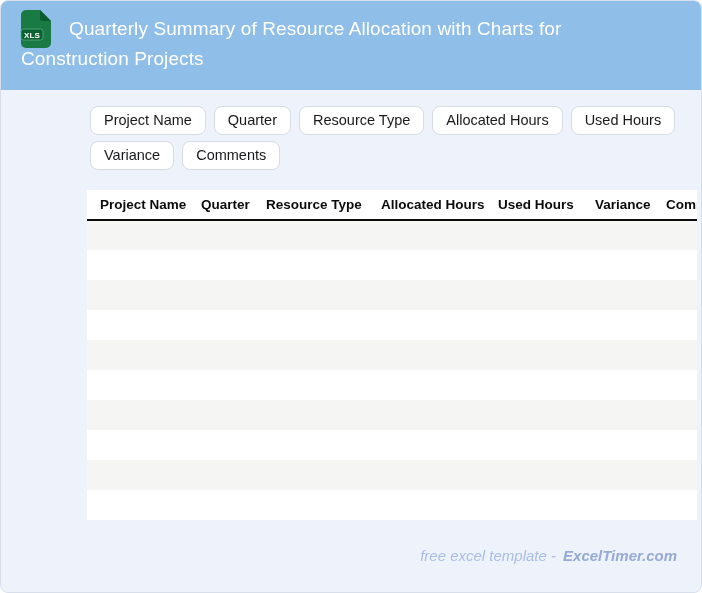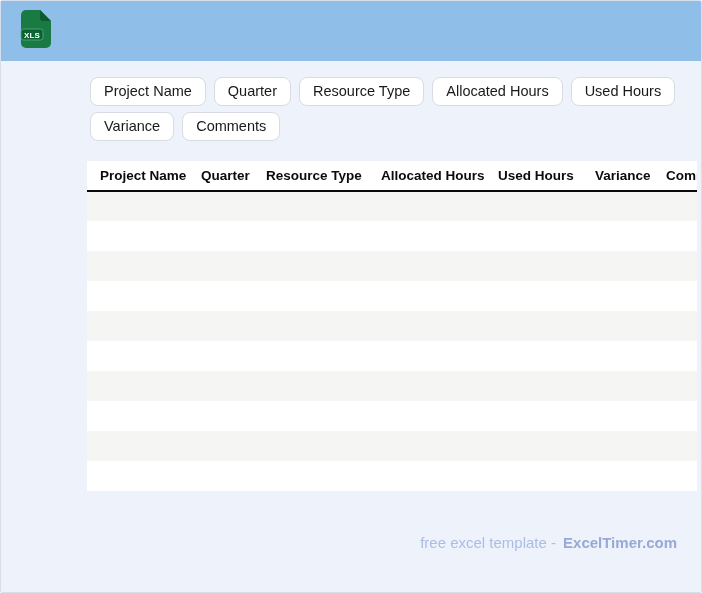--- a/index.html
+++ b/index.html
@@ -13,21 +13,21 @@
     --footer-brand: #97A9D4;
   }
   * { box-sizing: border-box; }
   html, body { margin: 0; padding: 0; background: #fff; }
   body { font-family: "Liberation Sans", sans-serif; }
 
   .page {
     width: 702px;
     height: 593px;
     border: 1px solid #D9DFEA;
-    border-radius: 2px;
+    border-radius: 8px;
     background: var(--page-bg);
     overflow: hidden;
   }
 
   
   .header {
     background: var(--header-bg);
     padding: 13px 20px 17px 20px;
   }
   .title {
@@ -103,24 +103,25 @@
     white-space: nowrap;
     overflow: hidden;
     border-bottom: 2px solid var(--header-rule);
   }
   table.data-table tbody td { height: 30px; padding: 0; }
   table.data-table tbody tr:nth-child(odd)  { background: var(--row-stripe); }
   table.data-table tbody tr:nth-child(even) { background: #FFFFFF; }
 
   
   .footer {
-    margin-top: 42px;
+    margin-top: 26px;
     text-align: right;
     font-size: 15px;
     line-height: 20px;
+    font-style: italic;
   }
   .footer .label { color: var(--footer-label); }
   .footer .brand {
     color: var(--footer-brand);
     font-weight: 700;
     margin-left: 7px;
     text-decoration: none;
     cursor: pointer;
   }
 </style>
@@ -131,21 +132,21 @@
 
   <header class="header">
     <h1 class="title">
       <span class="xls-icon">
         <svg viewBox="0 0 30 38" xmlns="http://www.w3.org/2000/svg" aria-hidden="true">
           <path d="M5 0 h14 l11 11 v22 a5 5 0 0 1 -5 5 H5 a5 5 0 0 1 -5 -5 V5 a5 5 0 0 1 5 -5 z" fill="#1A7A44"></path>
           <path d="M19 0 l11 11 h-8 a3 3 0 0 1 -3 -3 z" fill="#0C5A30"></path>
           <rect x="0" y="19" width="22" height="11" rx="2.5" fill="#0B6334" stroke="#5AAD7F" stroke-width="0.8"></rect>
           <text x="11" y="27.5" font-size="8" font-weight="bold" fill="#FFFFFF" text-anchor="middle" font-family="Liberation Sans, sans-serif">XLS</text>
         </svg>
-      </span>
+      </span><span>Quarterly Summary of Resource Allocation with Charts for Construction Projects</span>
     </h1>
   </header>
 
   <main class="content">
 
     <div class="chips" id="chips">
         <button class="chip">Project Name</button>
         <button class="chip">Quarter</button>
         <button class="chip">Resource Type</button>
         <button class="chip">Allocated Hours</button>

